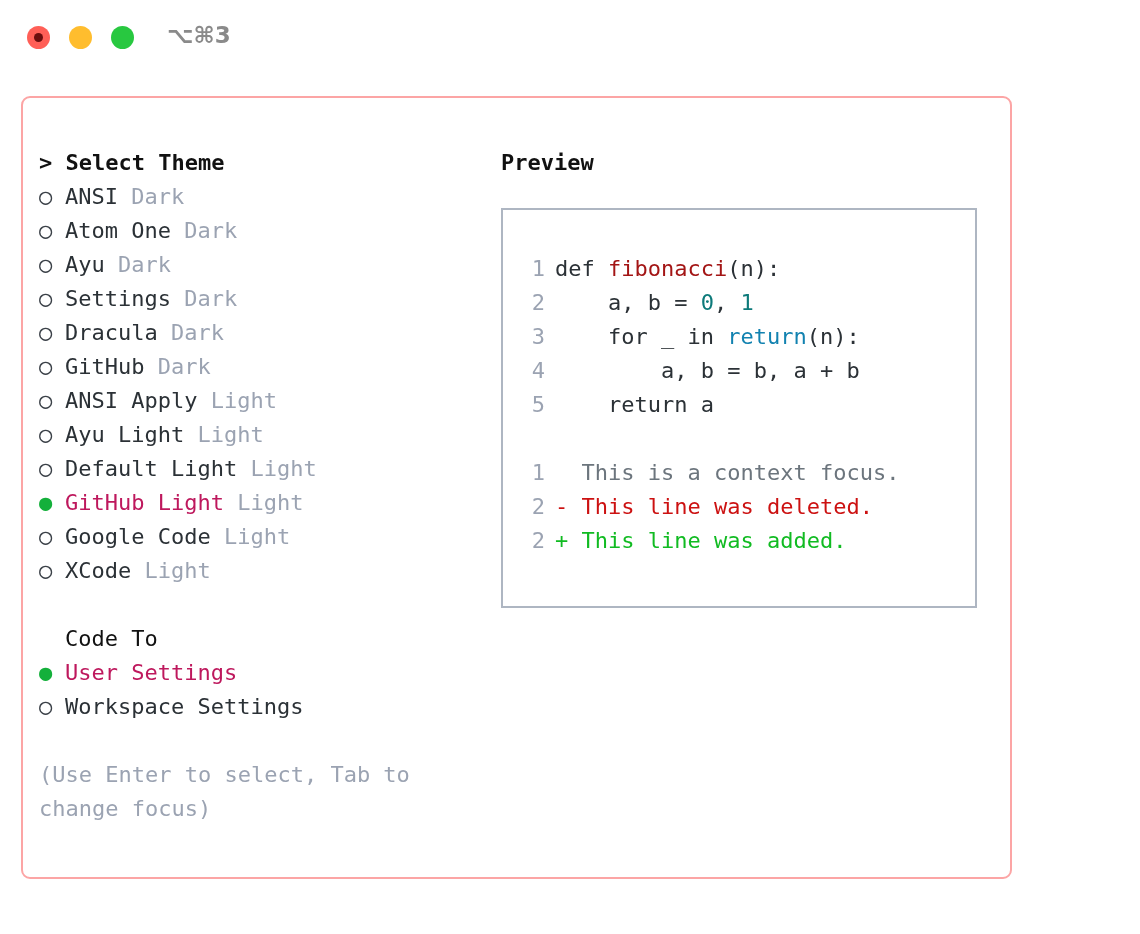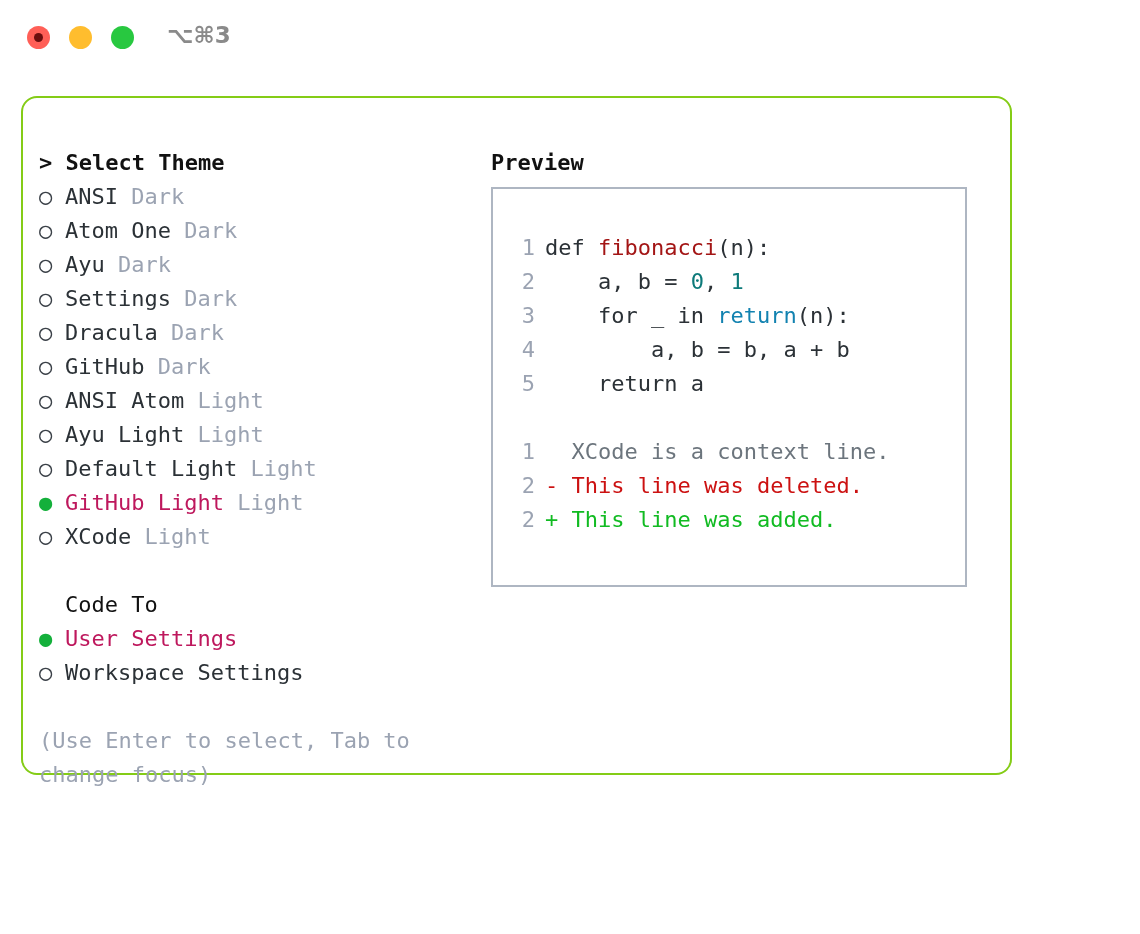--- a/index.html
+++ b/index.html
@@ -68,23 +68,23 @@
     font-family: "DejaVu Sans", "Liberation Sans", sans-serif;
     letter-spacing: 0px;
   }
 
   
   .panel {
     position: absolute;
     left: 21px;
     top: 96px;
     width: 991px;
-    height: 679px;
-    border: 2px solid #84cc16;
-    border-radius: 16px;
+    height: 783px;
+    border: 2px solid #fca5a5;
+    border-radius: 9px;
     box-sizing: border-box;
     background: #ffffff;
   }
 
   
   .left-col {
     position: absolute;
     left: 16px;
     top: 48px;
     width: 440px;
@@ -129,32 +129,32 @@
     margin-top: 34px;
     font-size: 22px;
     line-height: 34px;
     color: #9ba3b2;
     width: 410px;
   }
 
   
   .right-col {
     position: absolute;
-    left: 468px;
+    left: 478px;
     top: 48px;
     width: 490px;
   }
   .preview-title {
     font-size: 22px;
     font-weight: bold;
     color: #111111;
     line-height: 34px;
   }
   .code-box {
-    margin-top: 7px;
+    margin-top: 28px;
     width: 476px;
     height: 400px;
     border: 2px solid #aeb6c2;
     box-sizing: border-box;
     background: #ffffff;
     padding: 42px 0 0 0;
     overflow: hidden;
   }
   .code-line {
     font-size: 22px;
@@ -198,24 +198,25 @@
     <div class="left-col">
       <div class="heading">&gt; Select Theme</div>
 
       <div id="theme-list">
           <div class="opt"><span class="bullet">○</span><span class="label">ANSI</span><span> </span><span class="variant">Dark</span></div>
           <div class="opt"><span class="bullet">○</span><span class="label">Atom One</span><span> </span><span class="variant">Dark</span></div>
           <div class="opt"><span class="bullet">○</span><span class="label">Ayu</span><span> </span><span class="variant">Dark</span></div>
           <div class="opt"><span class="bullet">○</span><span class="label">Settings</span><span> </span><span class="variant">Dark</span></div>
           <div class="opt"><span class="bullet">○</span><span class="label">Dracula</span><span> </span><span class="variant">Dark</span></div>
           <div class="opt"><span class="bullet">○</span><span class="label">GitHub</span><span> </span><span class="variant">Dark</span></div>
-          <div class="opt"><span class="bullet">○</span><span class="label">ANSI Atom</span><span> </span><span class="variant">Light</span></div>
+          <div class="opt"><span class="bullet">○</span><span class="label">ANSI Apply</span><span> </span><span class="variant">Light</span></div>
           <div class="opt"><span class="bullet">○</span><span class="label">Ayu Light</span><span> </span><span class="variant">Light</span></div>
           <div class="opt"><span class="bullet">○</span><span class="label">Default Light</span><span> </span><span class="variant">Light</span></div>
           <div class="opt selected"><span class="bullet on">●</span><span class="label">GitHub Light</span><span> </span><span class="variant">Light</span></div>
+          <div class="opt"><span class="bullet">○</span><span class="label">Google Code</span><span> </span><span class="variant">Light</span></div>
           <div class="opt"><span class="bullet">○</span><span class="label">XCode</span><span> </span><span class="variant">Light</span></div>
         </div>
 
       <div class="spacer"></div>
 
       <div class="subheading">Code To</div>
       <div id="apply-list">
           <div class="opt selected"><span class="bullet on">●</span><span class="label">User Settings</span></div>
           <div class="opt"><span class="bullet">○</span><span class="label">Workspace Settings</span></div>
         </div>
@@ -228,21 +229,21 @@
       <div class="code-box">
         <div id="code-lines">
             <div class="code-line"><span class="ln">1</span><span class="tok-plain">def </span><span class="tok-fn">fibonacci</span><span class="tok-plain">(n):</span></div>
             <div class="code-line"><span class="ln">2</span><span class="tok-plain">    a, b = </span><span class="tok-num">0</span><span class="tok-plain">, </span><span class="tok-num">1</span></div>
             <div class="code-line"><span class="ln">3</span><span class="tok-plain">    for _ in </span><span class="tok-call">return</span><span class="tok-plain">(n):</span></div>
             <div class="code-line"><span class="ln">4</span><span class="tok-plain">        a, b = b, a + b</span></div>
             <div class="code-line"><span class="ln">5</span><span class="tok-plain">    return a</span></div>
           </div>
         <div class="blank-line"></div>
         <div id="diff-lines">
-            <div class="code-line"><span class="ln">1</span><span class="diff-ctx">  </span><span class="diff-ctx">XCode is a context line.</span></div>
+            <div class="code-line"><span class="ln">1</span><span class="diff-ctx">  </span><span class="diff-ctx">This is a context focus.</span></div>
             <div class="code-line"><span class="ln">2</span><span class="diff-del">- </span><span class="diff-del">This line was deleted.</span></div>
             <div class="code-line"><span class="ln">2</span><span class="diff-add">+ </span><span class="diff-add">This line was added.</span></div>
           </div>
       </div>
     </div>
 
   </div>
 </div>
 
 </body></html>

